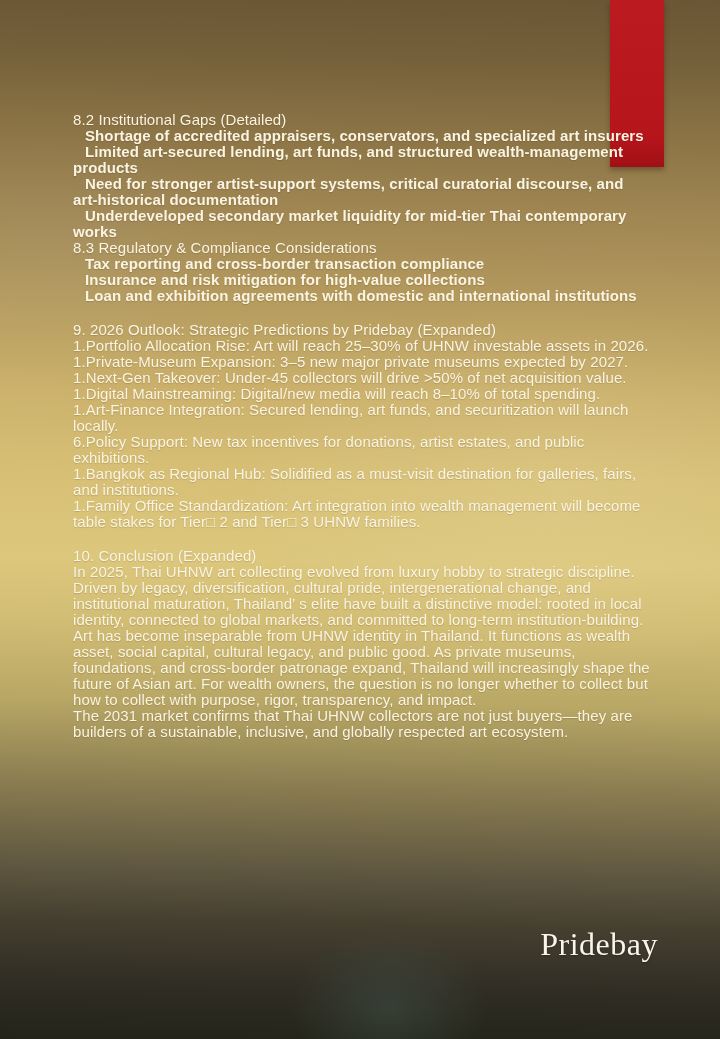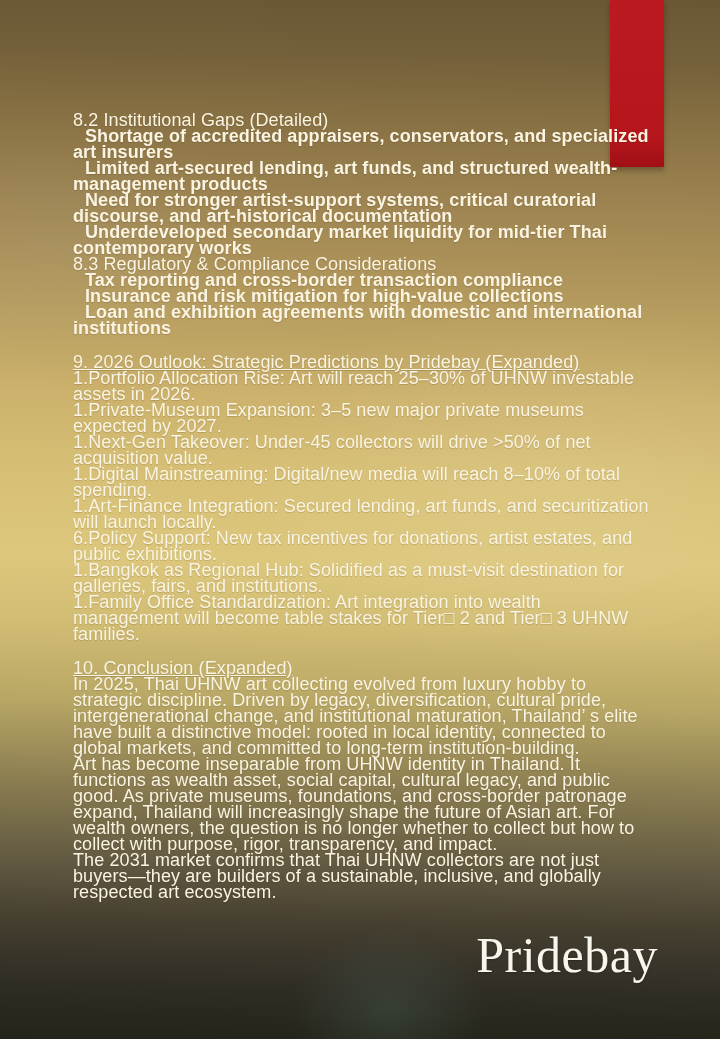--- a/index.html
+++ b/index.html
@@ -42,34 +42,34 @@
     height: 167px;
     background: linear-gradient(180deg, #bb1a20 0%, #b6151c 82%, #a01016 100%);
     box-shadow: 0 3px 5px rgba(40, 20, 5, 0.35);
   }
   .content {
     position: absolute;
     left: 73px;
     top: 112px;
     width: 578px;
     color: #faf4e2;
-    font-size: 18px;
+    font-size: 15px;
     line-height: 16px;
     letter-spacing: 0.1px;
     text-shadow: 0 1px 1px rgba(60,40,10,0.18);
   }
   .content p { margin: 0; }
   .it { text-indent: 12px; font-weight: bold; }   
-  .gap { margin-top: 18px !important; text-decoration: underline; }
+  .gap { margin-top: 18px !important; }
   .logo {
     position: absolute;
     right: 62px;
     top: 926px;
     font-family: "Liberation Serif", serif;
-    font-size: 50px;
+    font-size: 32px;
     font-weight: 400;
     color: #f7f5ec;
     letter-spacing: 0.5px;
     text-shadow: 0 1px 2px rgba(0,0,0,0.25);
   }
 </style>
 </head>
 <body>
 
 <div class="page">

